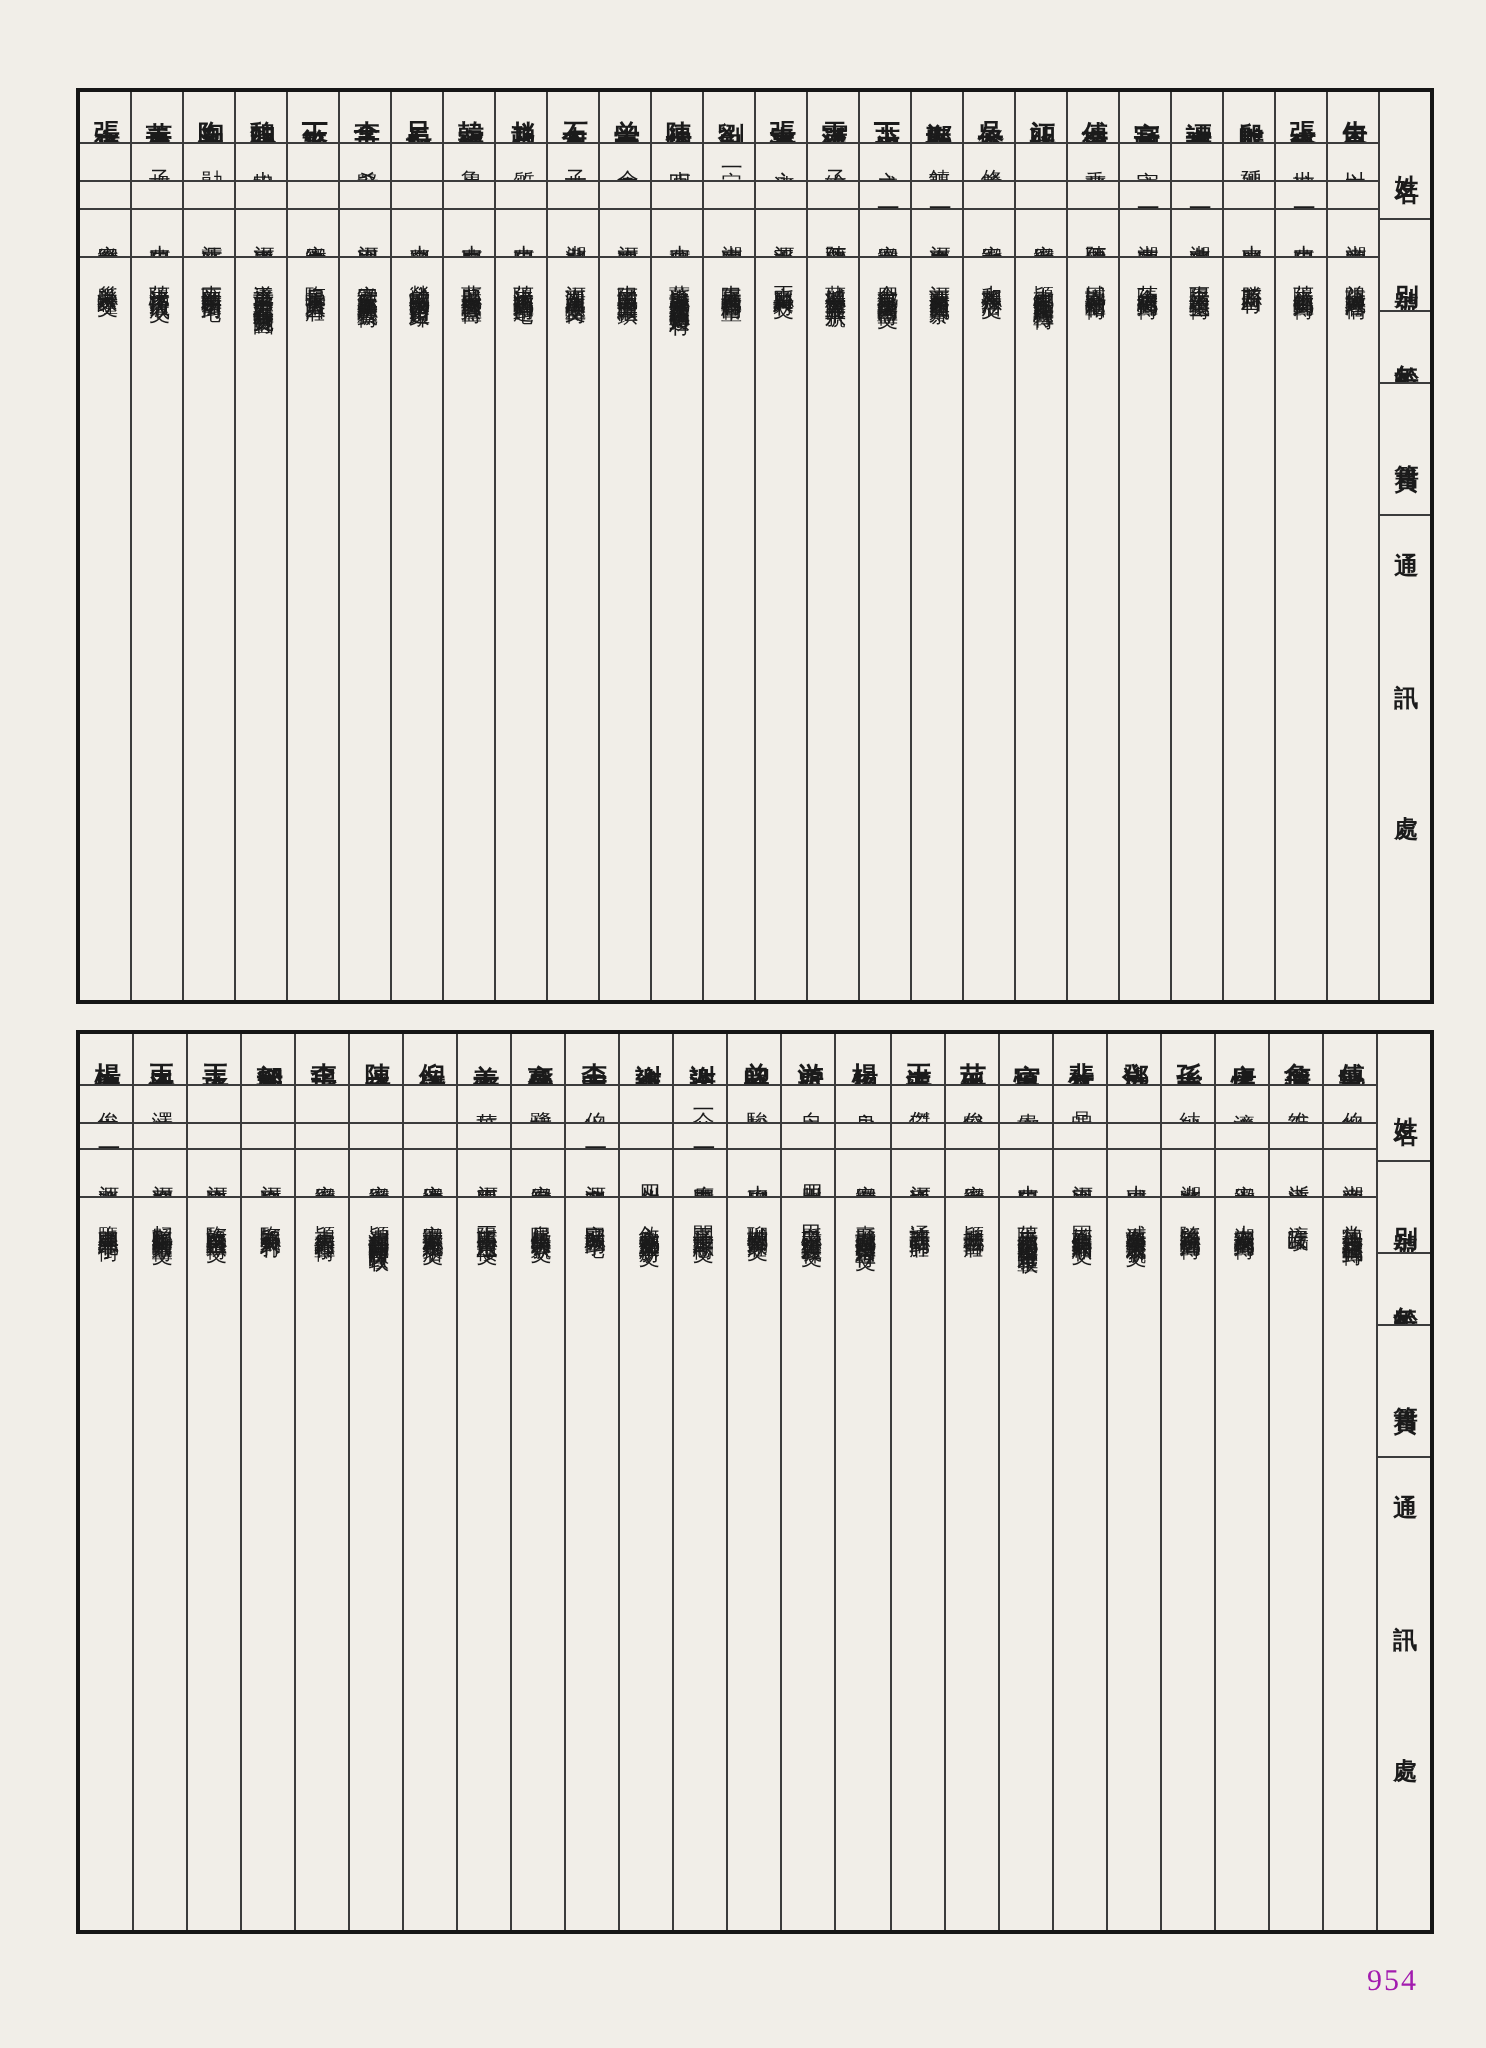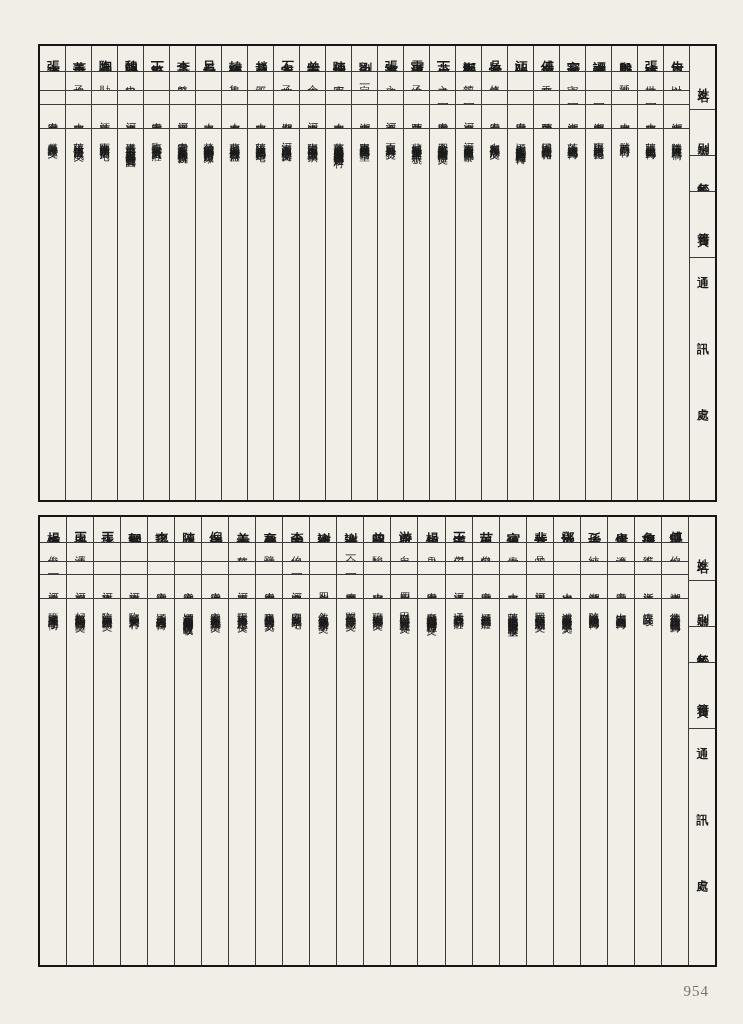--- a/index.html
+++ b/index.html
@@ -53,21 +53,21 @@
   .hdr-cell .vtext{font-weight:bold;font-size:12px;letter-spacing:2px;}
   .hdr-cell{align-items:center;}
   .hdr-cell.cell-contact{align-items:flex-start;padding-top:8px;}
   .hdr-cell.cell-contact .vtext{letter-spacing:5.5em;height:auto;}
   .page-number{
     position:absolute;
     right:34px;
     bottom:24px;
     font-size:15px;
     letter-spacing:1px;
-    color:#737373;
+    color:#a21caf;
   }
 </style>
 </head>
 <body>
 
 <div class="sheet">
   <section class="table t0">
       <div class="col header-col">
         <div class="cell hdr-cell cell-name">
           <div class="vtext">姓名</div>

